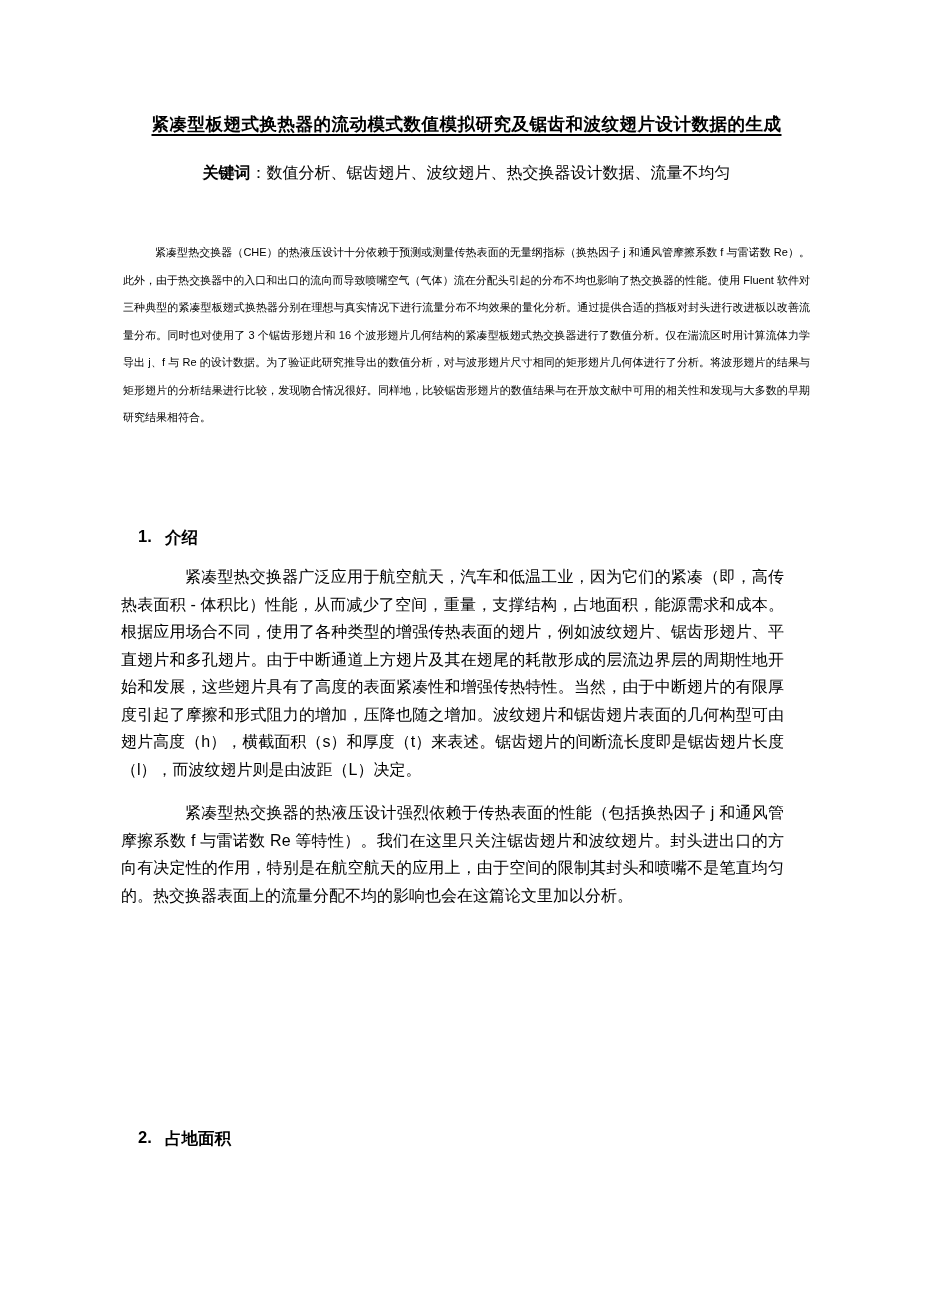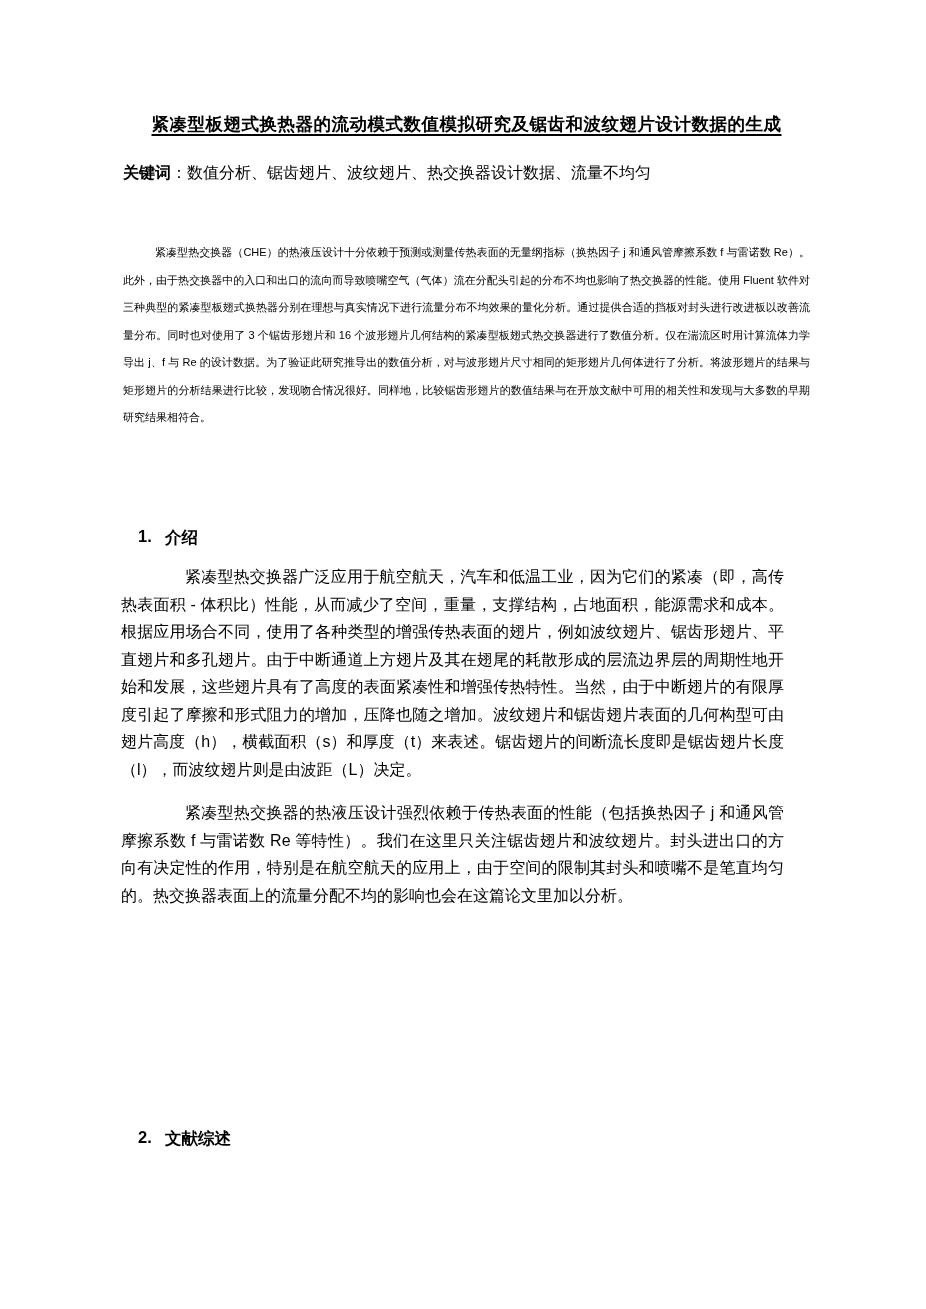--- a/index.html
+++ b/index.html
@@ -28,21 +28,21 @@
     text-decoration: underline;
     text-underline-offset: 4px;
     text-decoration-thickness: 1.5px;
     letter-spacing: 0.5px;
   }
   .keywords-line {
     position: absolute;
     top: 163px;
     left: 123px;
     width: 687px;
-    text-align: left;
+    text-align: center;
     font-size: 16px;
   }
   .keywords-label { font-weight: 700; }
   .abstract-heading {
     position: absolute;
     top: 200px;
     left: 123px;
     width: 687px;
     text-align: center;
     font-size: 16px;
@@ -103,16 +103,16 @@
     <span>介绍</span>
   </div>
 
   <div class="body-para para-1">紧凑型热交换器广泛应用于航空航天，汽车和低温工业，因为它们的紧凑（即，高传热表面积 - 体积比）性能，从而减少了空间，重量，支撑结构，占地面积，能源需求和成本。根据应用场合不同，使用了各种类型的增强传热表面的翅片，例如波纹翅片、锯齿形翅片、平直翅片和多孔翅片。由于中断通道上方翅片及其在翅尾的耗散形成的层流边界层的周期性地开始和发展，这些翅片具有了高度的表面紧凑性和增强传热特性。当然，由于中断翅片的有限厚度引起了摩擦和形式阻力的增加，压降也随之增加。波纹翅片和锯齿翅片表面的几何构型可由翅片高度（h），横截面积（s）和厚度（t）来表述。锯齿翅片的间断流长度即是锯齿翅片长度（l），而波纹翅片则是由波距（L）决定。</div>
 
   <div class="body-para para-2">紧凑型热交换器的热液压设计强烈依赖于传热表面的性能（包括换热因子 j 和通风管摩擦系数 f 与雷诺数 Re 等特性）。我们在这里只关注锯齿翅片和波纹翅片。封头进出口的方向有决定性的作用，特别是在航空航天的应用上，由于空间的限制其封头和喷嘴不是笔直均匀的。热交换器表面上的流量分配不均的影响也会在这篇论文里加以分析。</div>
 
 
   <div class="section-heading sec2-heading">
     <span class="sec-num">2.</span>
-    <span>文献综述</span>
+    <span>占地面积</span>
   </div>
 
 </div>
 
 </body></html>

